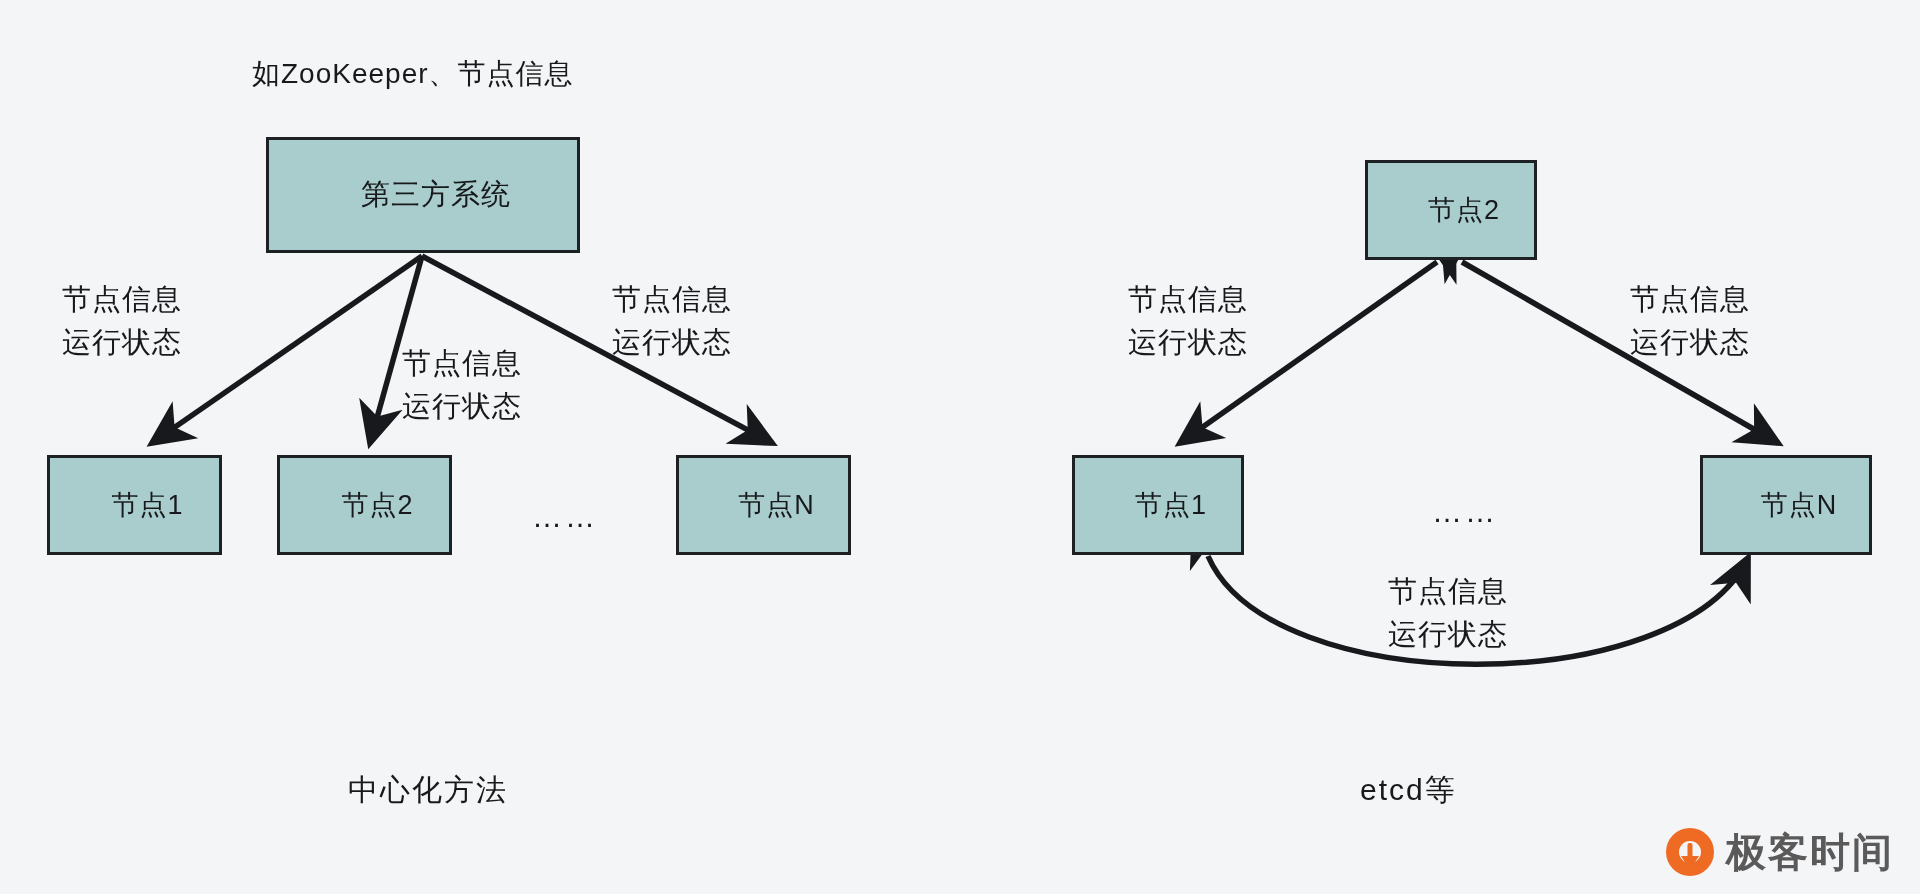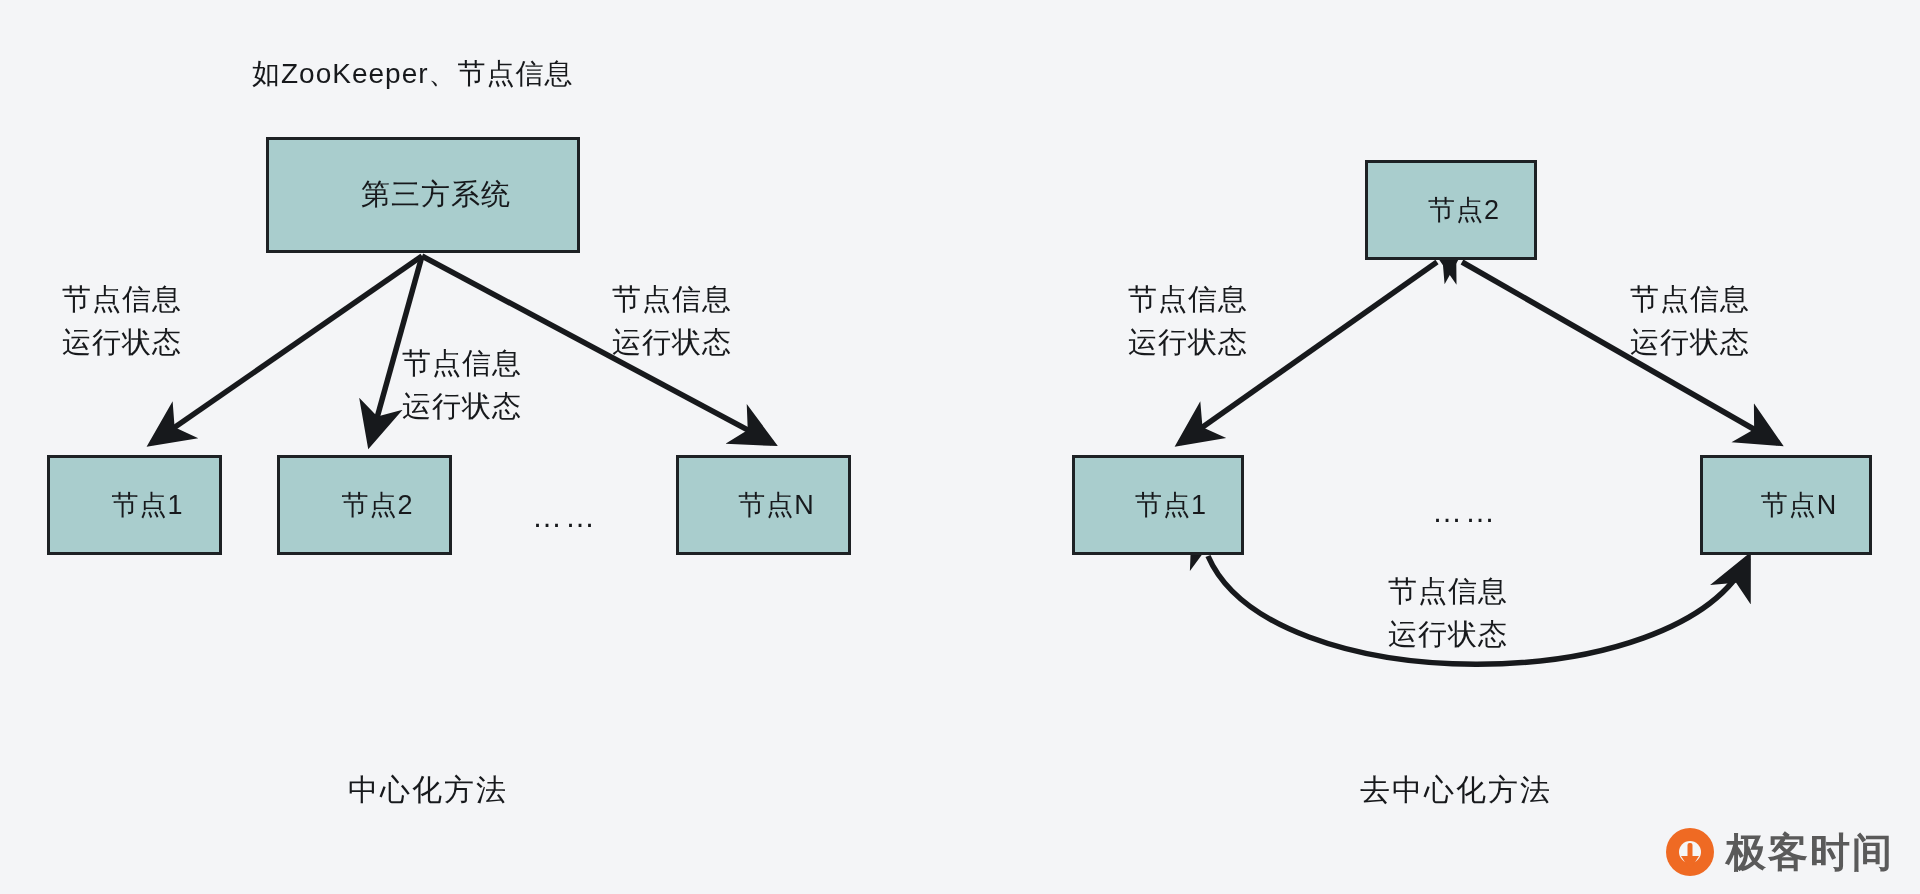--- a/index.html
+++ b/index.html
@@ -208,21 +208,21 @@
 
   <div class="ellipsis" style="left:1432px; top:495px;">……</div>
 
   <div class="node-box" style="left:1700px; top:455px; width:172px; height:100px;">节点N</div>
 
   <div class="edge-label" style="left:1388px; top:570px;">
     <div>节点信息</div>
     <div>运行状态</div>
   </div>
 
-  <div class="section-title" style="left:1360px; top:770px;">去中心化方法</div>
+  <div class="section-title" style="left:1360px; top:770px;">etcd等</div>
 
   <div id="logo">
     <div class="mark">
       <div class="inner"></div>
       <div class="bar"></div>
     </div>
     <div class="wordmark">极客时间</div>
   </div>
 
 </div>

